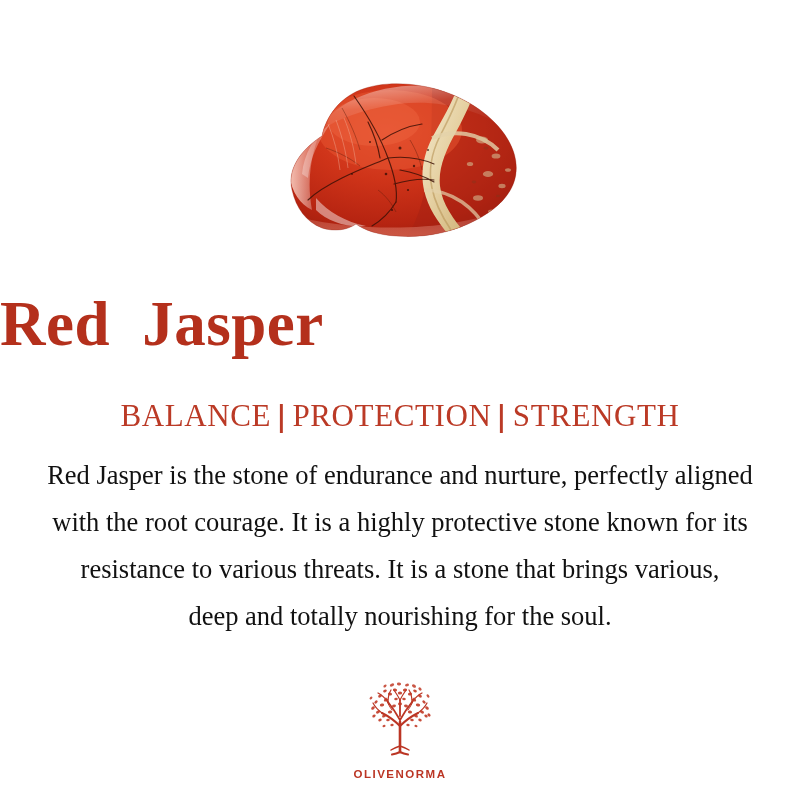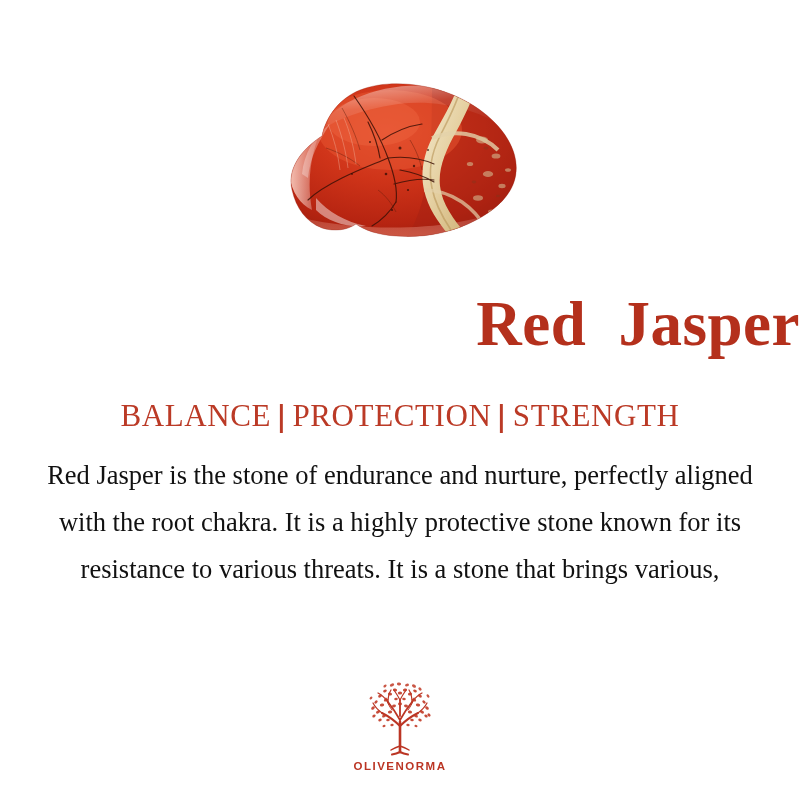--- a/index.html
+++ b/index.html
@@ -34,21 +34,21 @@
     height: 165px;
   }
   .stone-svg { display: block; width: 250px; height: 165px; }
 
   
   .title {
     position: absolute;
     top: 293px;
     left: 0;
     width: 800px;
-    text-align: right;
+    text-align: left;
     font-family: "Liberation Serif", "DejaVu Serif", serif;
     font-weight: bold;
     font-size: 63px;
     line-height: 1.0;
     letter-spacing: 0.5px;
     word-spacing: 16px;
     color: #b4301c;
   }
 
   
@@ -93,21 +93,21 @@
     position: absolute;
     top: 682px;
     left: 0;
     width: 800px;
     display: flex;
     flex-direction: column;
     align-items: center;
   }
   .logo-mark { display: block; width: 84px; height: 76px; }
   .logo-word {
-    margin-top: 2px;
+    margin-top: 10px;
     font-family: "Liberation Sans", "DejaVu Sans", sans-serif;
     font-weight: bold;
     font-size: 11.5px;
     letter-spacing: 1.5px;
     color: #bb3524;
   }
 </style>
 </head>
 <body>
 
@@ -255,22 +255,23 @@
   </div>
 
   <div class="title">Red Jasper</div>
 
   <div class="subtitle">
     <span>BALANCE</span><span class="sep">|</span><span>PROTECTION</span><span class="sep">|</span><span>STRENGTH</span>
   </div>
 
   <div class="body-copy">
     <span class="ln">Red Jasper is the stone of endurance and nurture, perfectly aligned</span>
-    <span class="ln">with the root chakra. It is a highly protective stone known for its</span>
+    <span class="ln">with the root courage. It is a highly protective stone known for its</span>
     <span class="ln">resistance to various threats. It is a stone that brings various,</span>
+    <span class="ln">deep and totally nourishing for the soul.</span>
   </div>
 
   <div class="logo">
     <svg class="logo-mark" viewBox="0 0 84 76" xmlns="http://www.w3.org/2000/svg">
       <g stroke="#bb3524" fill="none" stroke-linecap="round">
 
         <path d="M42,70 L42,40" stroke-width="2.6"></path>
 
         <path d="M42,70 C40,71 37,72 34,72.5" stroke-width="2"></path>
         <path d="M42,70 C44,71 47,72 50,72.5" stroke-width="2"></path>

